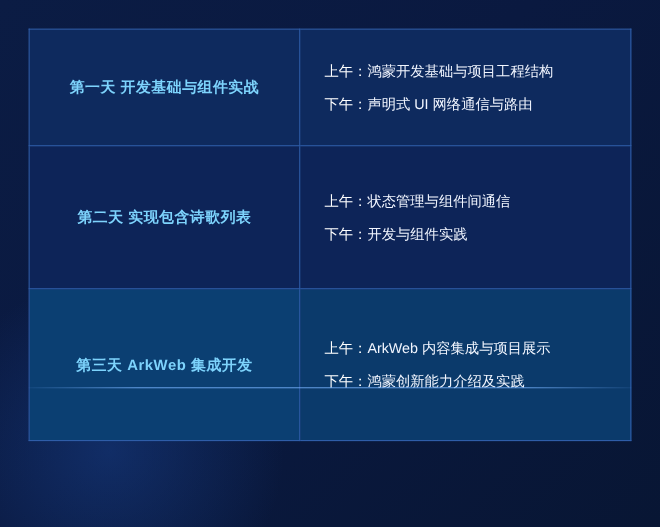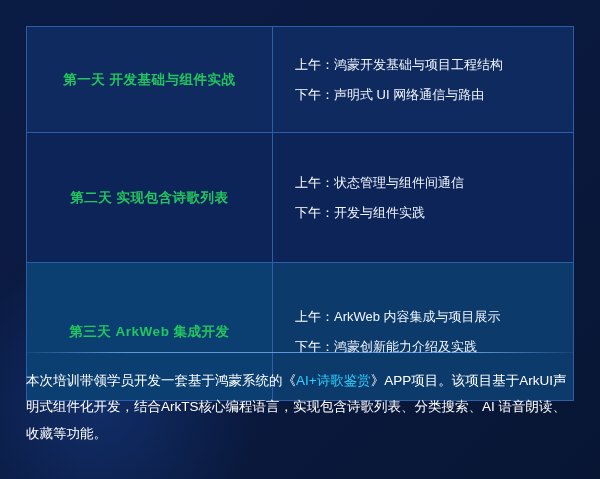--- a/index.html
+++ b/index.html
@@ -48,21 +48,21 @@
   }
   .day-cell {
     width: 246px;
     text-align: center;
     padding: 16px 10px;
   }
   .day-label {
     font-size: 13.5px;
     font-weight: bold;
     letter-spacing: 0.5px;
-    color: #22c55e;
+    color: #7dd3fc;
     white-space: nowrap;
   }
   .sessions-cell {
     padding: 14px 10px 14px 22px;
   }
   .row-1 td { background: #0e2a5e; height: 106px; }
   .row-2 td { background: #0d2458; height: 130px; }
   .row-3 td { background: #0b3a6b; height: 138px; }
   .row-3 .day-cell { background: #0b3f72; }
   .session-line {
@@ -150,16 +150,13 @@
               <span class="session-time">下午：</span><span class="session-content">鸿蒙创新能力介绍及实践</span>
             </span>
           </td>
         </tr>
       </tbody>
     </table>
   </div>
 
   <div class="divider"></div>
 
-  <div class="summary">
-    <span>本次培训带领学员开发一套基于鸿蒙系统的</span><span class="bracket nowrap">《</span><span class="hl nowrap">AI+诗歌鉴赏</span><span class="bracket nowrap">》</span><span>APP项目。该项目基于ArkUI声明式组件化开发，结合ArkTS核心编程语言，实现包含诗歌列表、分类搜索、AI 语音朗读、收藏等功能。</span>
-  </div>
 </div>
 
 </body></html>

